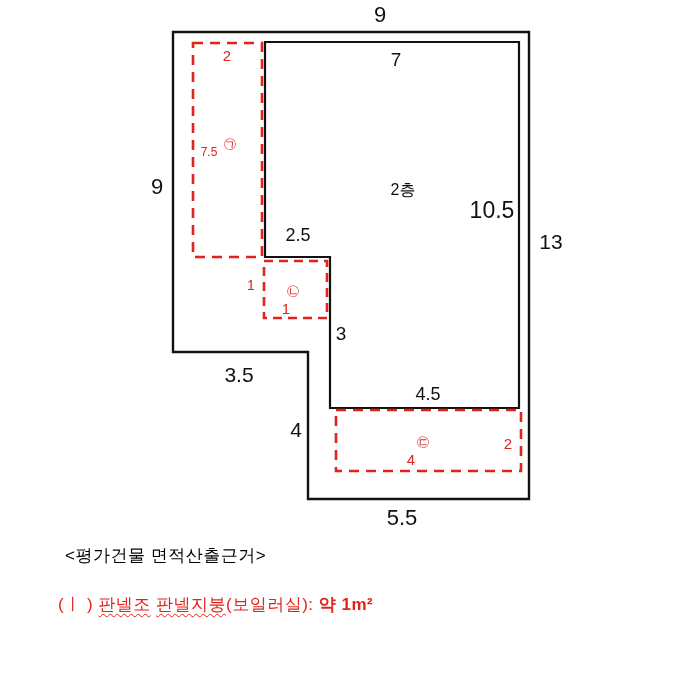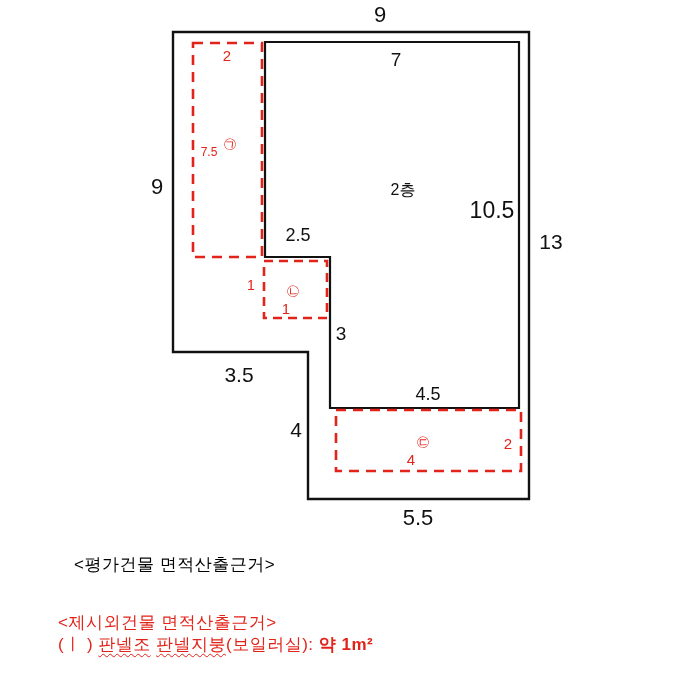--- a/index.html
+++ b/index.html
@@ -38,21 +38,21 @@
   .notes .redline{color:#e2231a;margin:0;}
   .notes .gap{height:20px;}
   .wavy{
     text-decoration:underline;
     text-decoration-style:wavy;
     text-decoration-color:#e2231a;
     text-decoration-thickness:1px;
     text-underline-offset:3px;
   }
   .bold{font-weight:bold;}
-  p{margin:16px;padding:0;}
+  p{margin:7px;padding:0;}
   .nl{margin-top:1px;}
 </style>
 </head>
 <body>
 
 <div id="canvas">
 
   <svg id="figure-svg" width="673" height="535" viewBox="0 0 673 535">
 
     <polygon points="173,32 529,32 529,499 308,499 308,352 173,352" fill="none" stroke="#111" stroke-width="2.4"></polygon>
@@ -69,35 +69,34 @@
   <div class="lbl" style="left:380px;top:15px;font-size:22px;">9</div>
   <div class="lbl" style="left:157px;top:187px;font-size:22px;">9</div>
   <div class="lbl" style="left:551px;top:241px;font-size:21px;">13</div>
   <div class="lbl" style="left:396px;top:59px;font-size:19px;">7</div>
   <div class="lbl" style="left:492px;top:210px;font-size:23px;">10.5</div>
   <div class="lbl" style="left:298px;top:235px;font-size:18px;">2.5</div>
   <div class="lbl" style="left:341px;top:333px;font-size:19px;">3</div>
   <div class="lbl" style="left:239px;top:374px;font-size:21px;">3.5</div>
   <div class="lbl" style="left:296px;top:429px;font-size:21px;">4</div>
   <div class="lbl" style="left:428px;top:394px;font-size:18px;">4.5</div>
-  <div class="lbl" style="left:418px;top:518px;font-size:22px;">5.5</div>
+  <div class="lbl" style="left:402px;top:518px;font-size:22px;">5.5</div>
   <div class="lbl" style="left:403px;top:190px;font-size:16px;">2층</div>
 
   <div class="lbl red" style="left:227px;top:55px;font-size:15px;">2</div>
   <div class="lbl red" style="left:209px;top:152px;font-size:12px;">7.5</div>
   <div class="lbl red mark" style="left:230px;top:143px;">㉠</div>
 
   <div class="lbl red" style="left:251px;top:285px;font-size:14px;">1</div>
   <div class="lbl red mark" style="left:293px;top:290px;">㉡</div>
   <div class="lbl red" style="left:286px;top:308px;font-size:15px;">1</div>
 
   <div class="lbl red mark" style="left:423px;top:441px;">㉢</div>
   <div class="lbl red" style="left:411px;top:459px;font-size:15px;">4</div>
   <div class="lbl red" style="left:508px;top:443px;font-size:15px;">2</div>
 
   <div class="notes">
     <p class="blk">&lt;평가건물 면적산출근거&gt;</p>
     <div class="gap"></div>
-    <p class="redline">&lt;제시외건물 면적산출근거&gt;</p>
     <p class="redline nl"><span>(ㅣ ) </span><span class="wavy">판넬조</span><span> </span><span class="wavy">판넬지붕</span><span>(보일러실): </span><span class="bold">약 1m²</span></p>
   </div>
 
 </div>
 
 </body></html>

